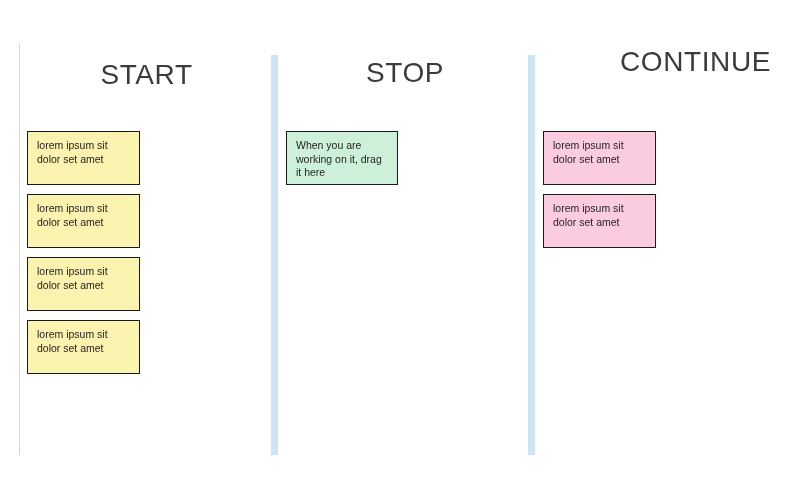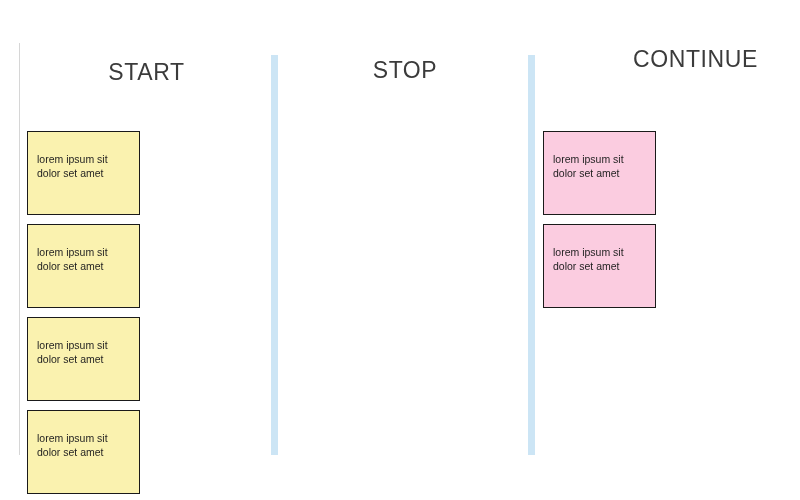--- a/index.html
+++ b/index.html
@@ -51,45 +51,45 @@
   }
   .column.col-start    { left: 20px;  width: 251px; }
   .column.col-stop     { left: 278px; width: 250px; text-decoration: underline; }
   .column.col-continue { left: 535px; width: 265px; }
 
   .column-title {
     position: absolute;
     width: 100%;
     text-align: center;
     color: #3b3b3b;
-    font-size: 23px;
+    font-size: 28px;
     font-weight: normal;
     letter-spacing: 0.6px;
     white-space: nowrap;
   }
   .col-start    .column-title { top: 59px; left: 1px; }
   .col-stop     .column-title { top: 57px; left: 2px; }
   .col-continue .column-title { top: 46px; left: 0px; margin-left: 28px; }
 
   .notes {
     position: absolute;
     top: 131px;
     left: 0;
   }
   .col-start    .notes { left: 7px;  }
   .col-stop     .notes { left: 8px;  }
   .col-continue .notes { left: 8px;  }
 
   .note {
     box-sizing: border-box;
     width: 113px;
-    height: 84px;
+    height: 54px;
     border: 1px solid #1a1a1a;
     margin-bottom: 9px;
-    padding: 21px 8px 6px 9px;
+    padding: 7px 8px 6px 9px;
     font-size: 10.5px;
     line-height: 13.5px;
     color: #1f1f1f;
     overflow: hidden;
   }
   .note.yellow { background: #faf2af; }
   .note.green  { background: #ccf0d8; width: 112px; }
   .note.pink   { background: #fbcce0; }
   .note:last-child { margin-bottom: 0; }
 
@@ -126,20 +126,25 @@
       </div>
       <div class="note yellow">
         <span class="note-text">lorem ipsum sit
 dolor set amet</span>
       </div>
     </div>
   </div>
 
   <div class="column col-stop">
     <div class="column-title">STOP</div>
+    <div class="notes">
+      <div class="note green">
+        <span class="note-text">When you are working on it, drag it here</span>
+      </div>
+    </div>
   </div>
 
   <div class="column col-continue">
     <div class="column-title">CONTINUE</div>
     <div class="notes">
       <div class="note pink">
         <span class="note-text">lorem ipsum sit
 dolor set amet</span>
       </div>
       <div class="note pink">

